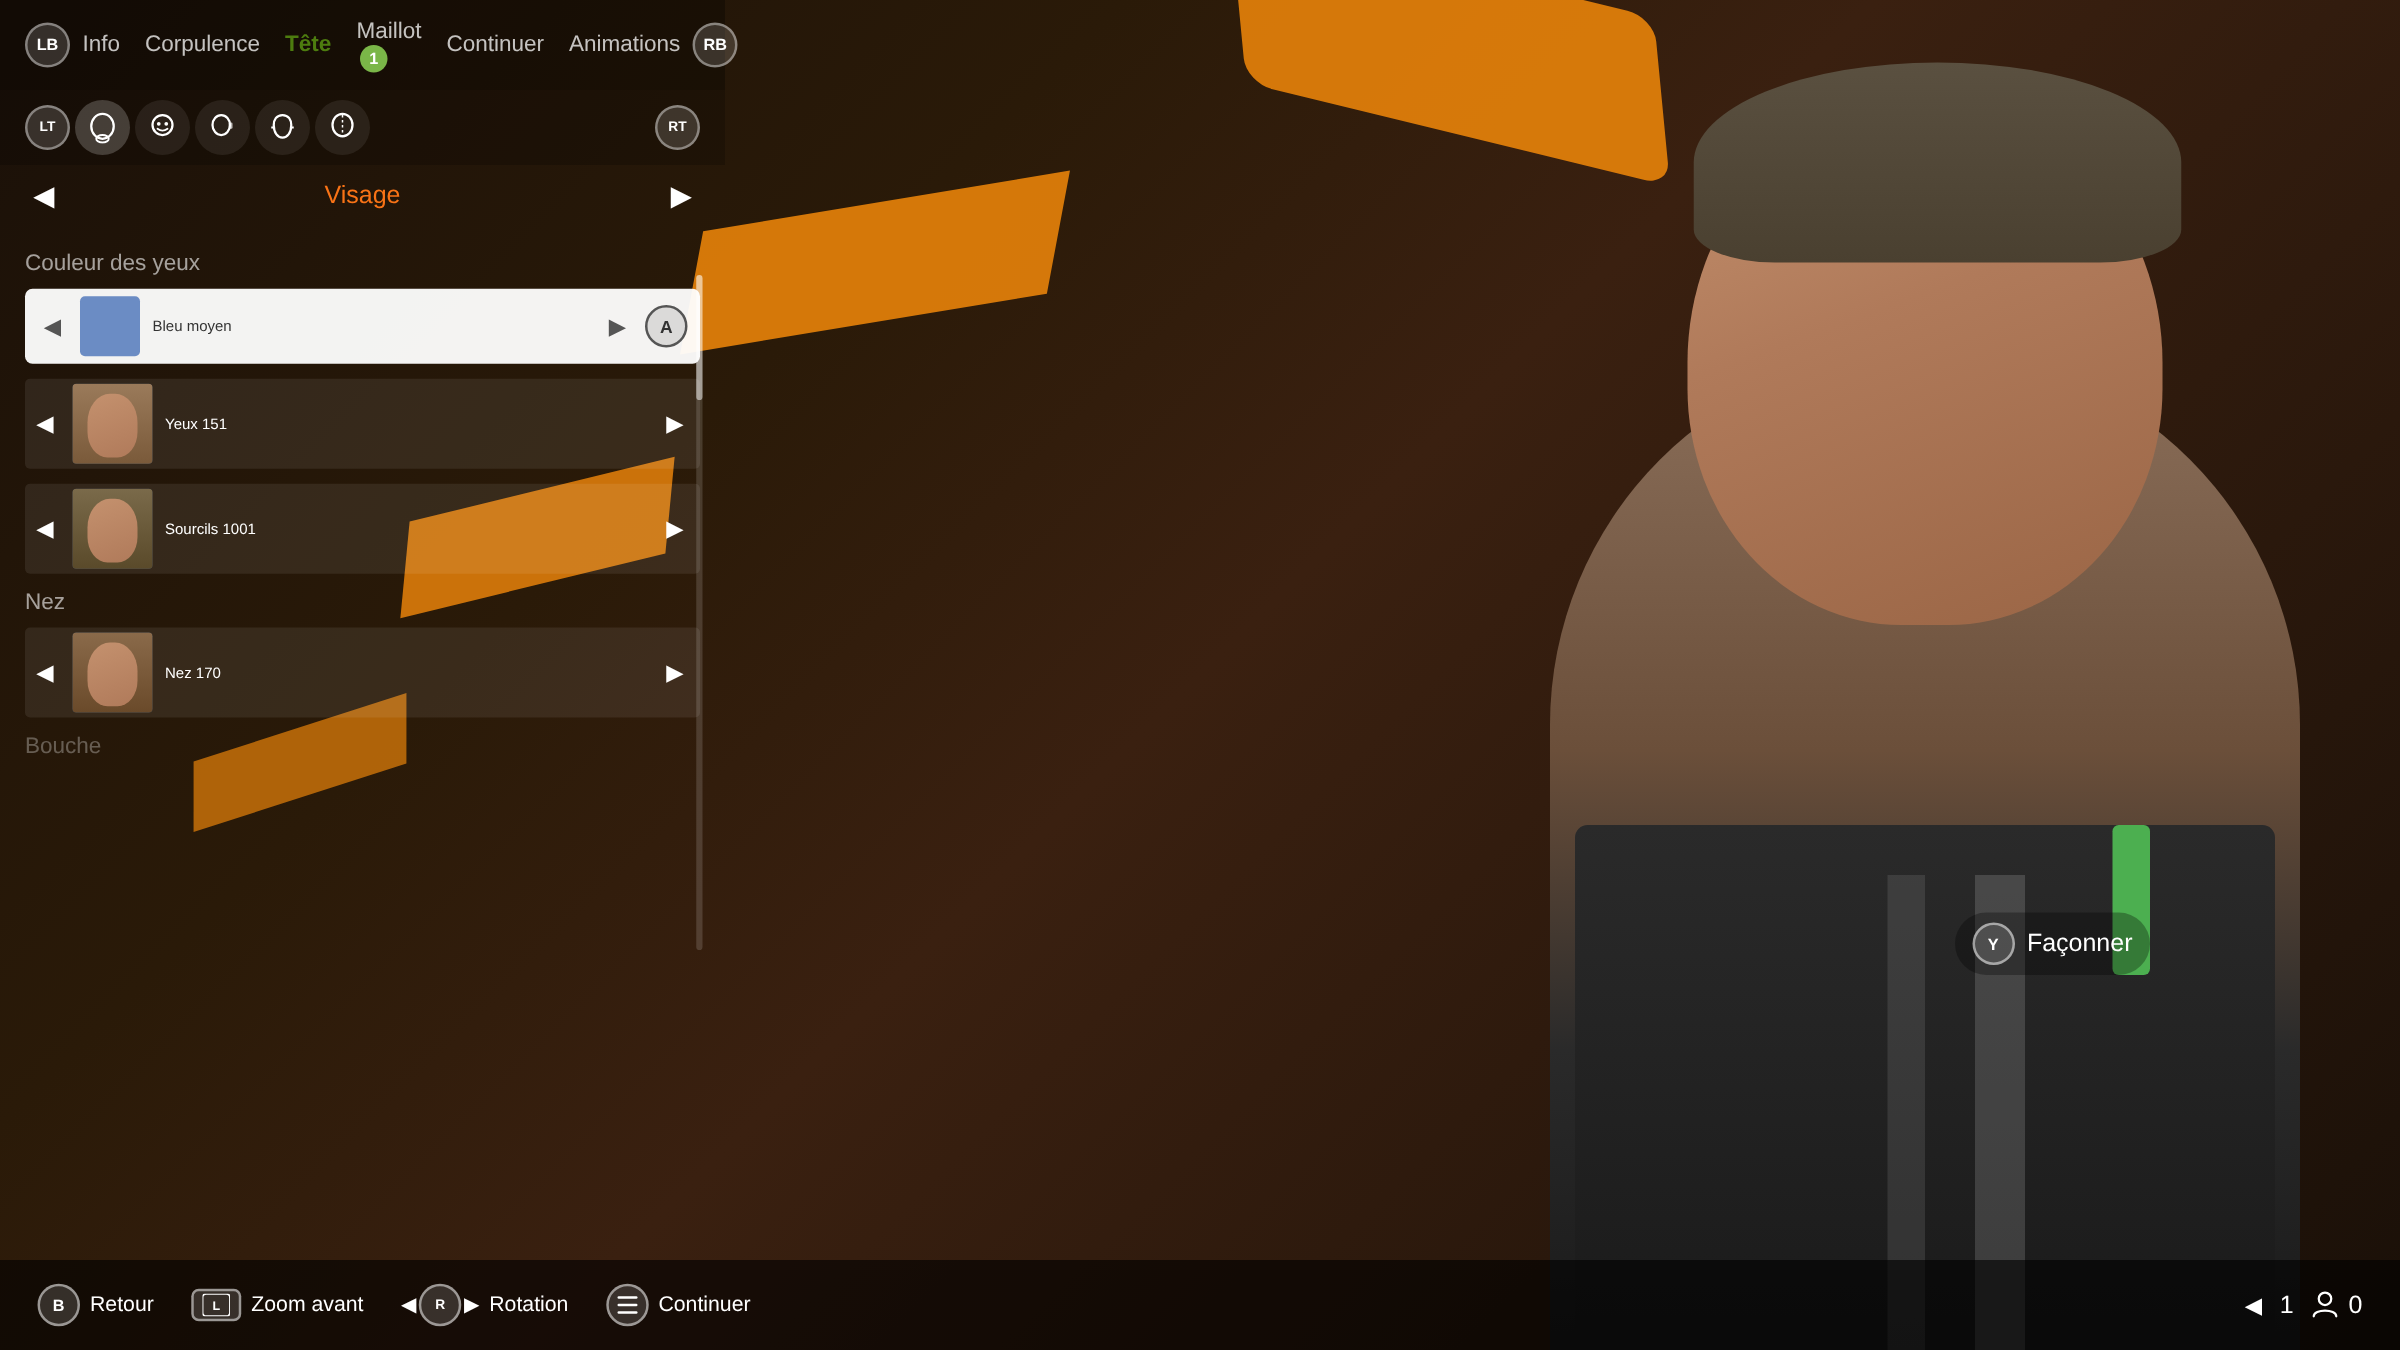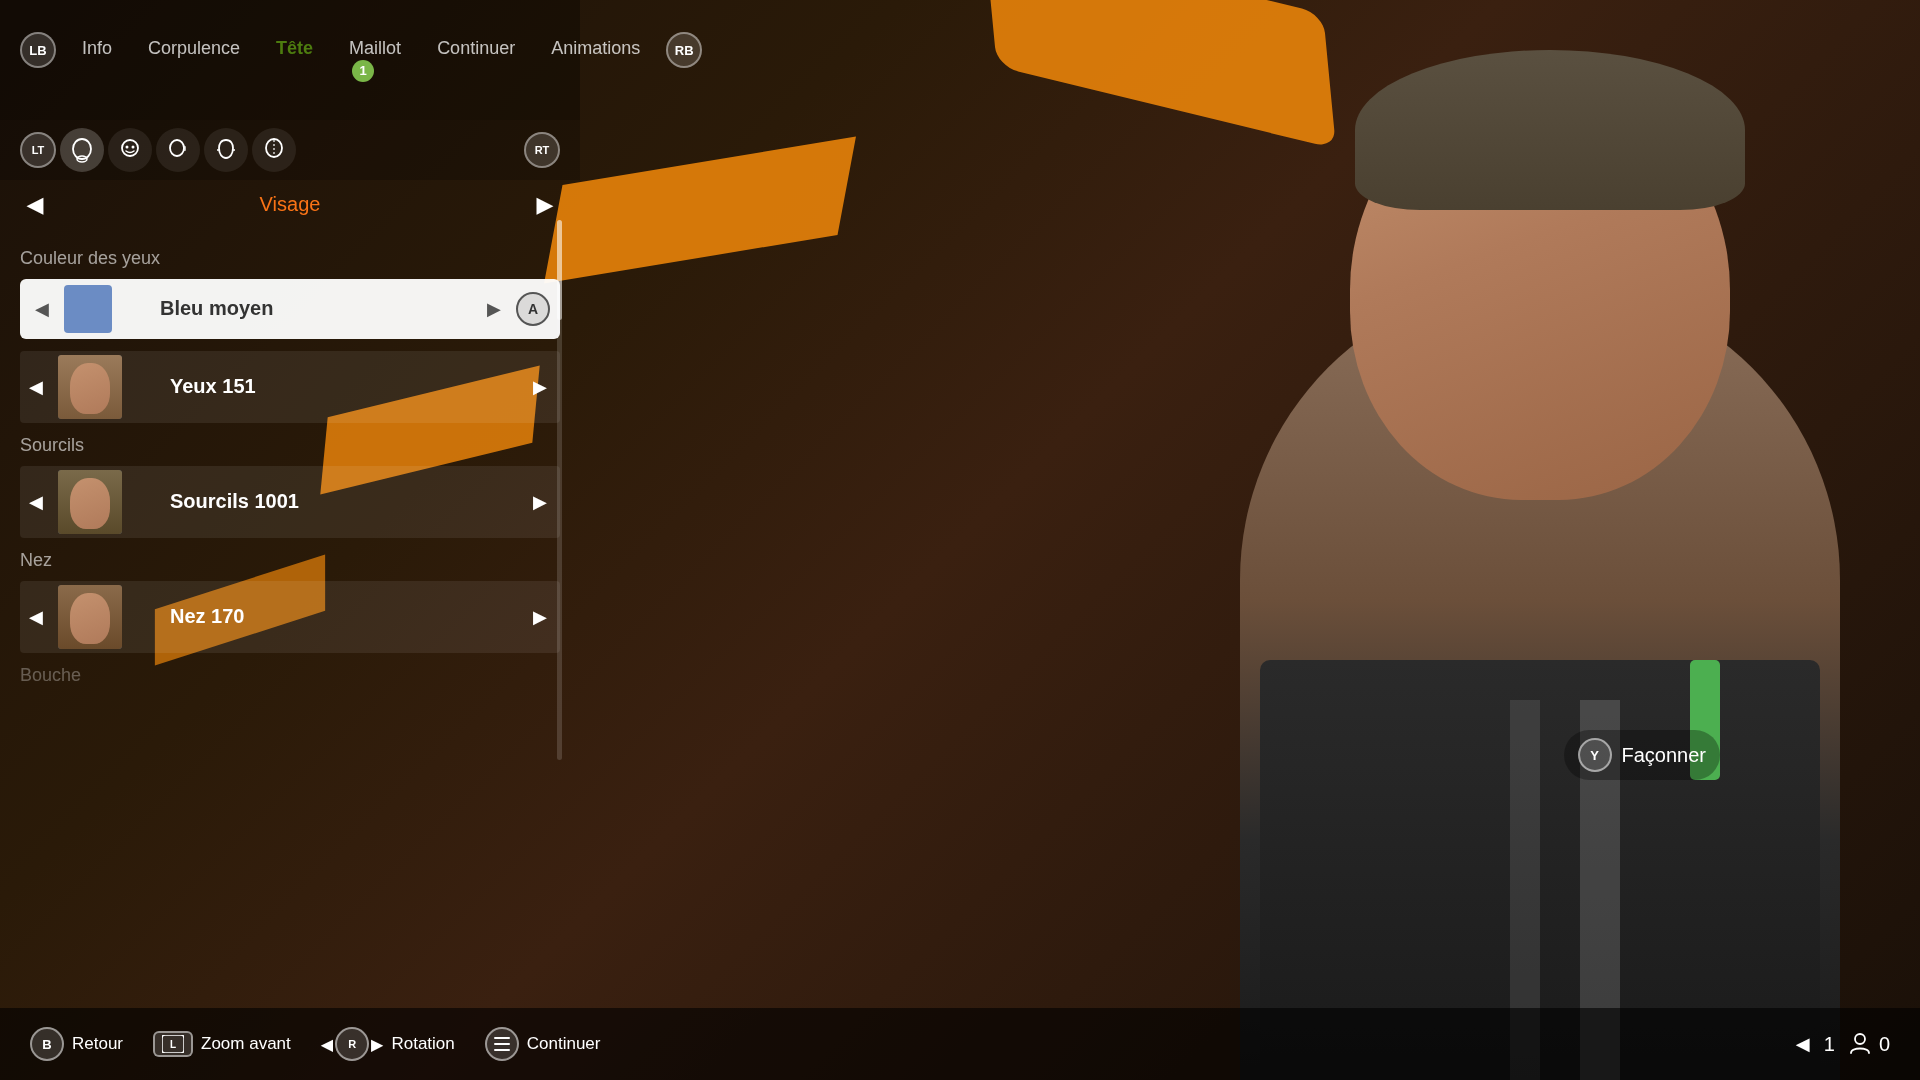--- a/index.html
+++ b/index.html
@@ -148,22 +148,23 @@
       left: 0;
       top: 0;
       width: 580px;
       height: 1080px;
       z-index: 10;
     }
 
     
     .top-nav {
       display: flex;
-      gap: 16px;
-      padding: 32px 20px;
+      align-items: center;
+      gap: 0;
+      padding: 8px 20px;
       background: rgba(0,0,0,0.3);
     }
 
     .btn-circle {
       width: 36px;
       height: 36px;
       border-radius: 50%;
       background: rgba(255,255,255,0.15);
       border: 2px solid rgba(255,255,255,0.4);
       display: flex;
@@ -369,24 +370,23 @@
 
     .color-swatch {
       width: 48px;
       height: 48px;
       border-radius: 4px;
       flex-shrink: 0;
     }
 
     .option-label {
       color: white;
-      font-size: 20px;
-      font-weight: 700;
+      font-size: 12px;
+      font-weight: 400;
       flex: 1;
-      margin-left: 38px;
     }
 
     .option-label.dark {
       color: #333;
     }
 
     .option-arrow-right {
       color: white;
       font-size: 18px;
       width: 24px;
@@ -660,21 +660,20 @@
 
     <div class="option-row">
       <div class="option-arrow-left">◀</div>
       <div class="option-thumb">
         <div class="option-thumb-face"></div>
       </div>
       <div class="option-label">Yeux 151</div>
       <div class="option-arrow-right">▶</div>
     </div>
 
-    <div class="option-section-label">Sourcils</div>
     <div class="option-row">
       <div class="option-arrow-left">◀</div>
       <div class="option-thumb">
         <div class="option-thumb-face" style="background: linear-gradient(180deg, #7a6a4a 0%, #5a4a2a 100%);"></div>
       </div>
       <div class="option-label">Sourcils 1001</div>
       <div class="option-arrow-right">▶</div>
     </div>
 
     <div class="option-section-label">Nez</div>

